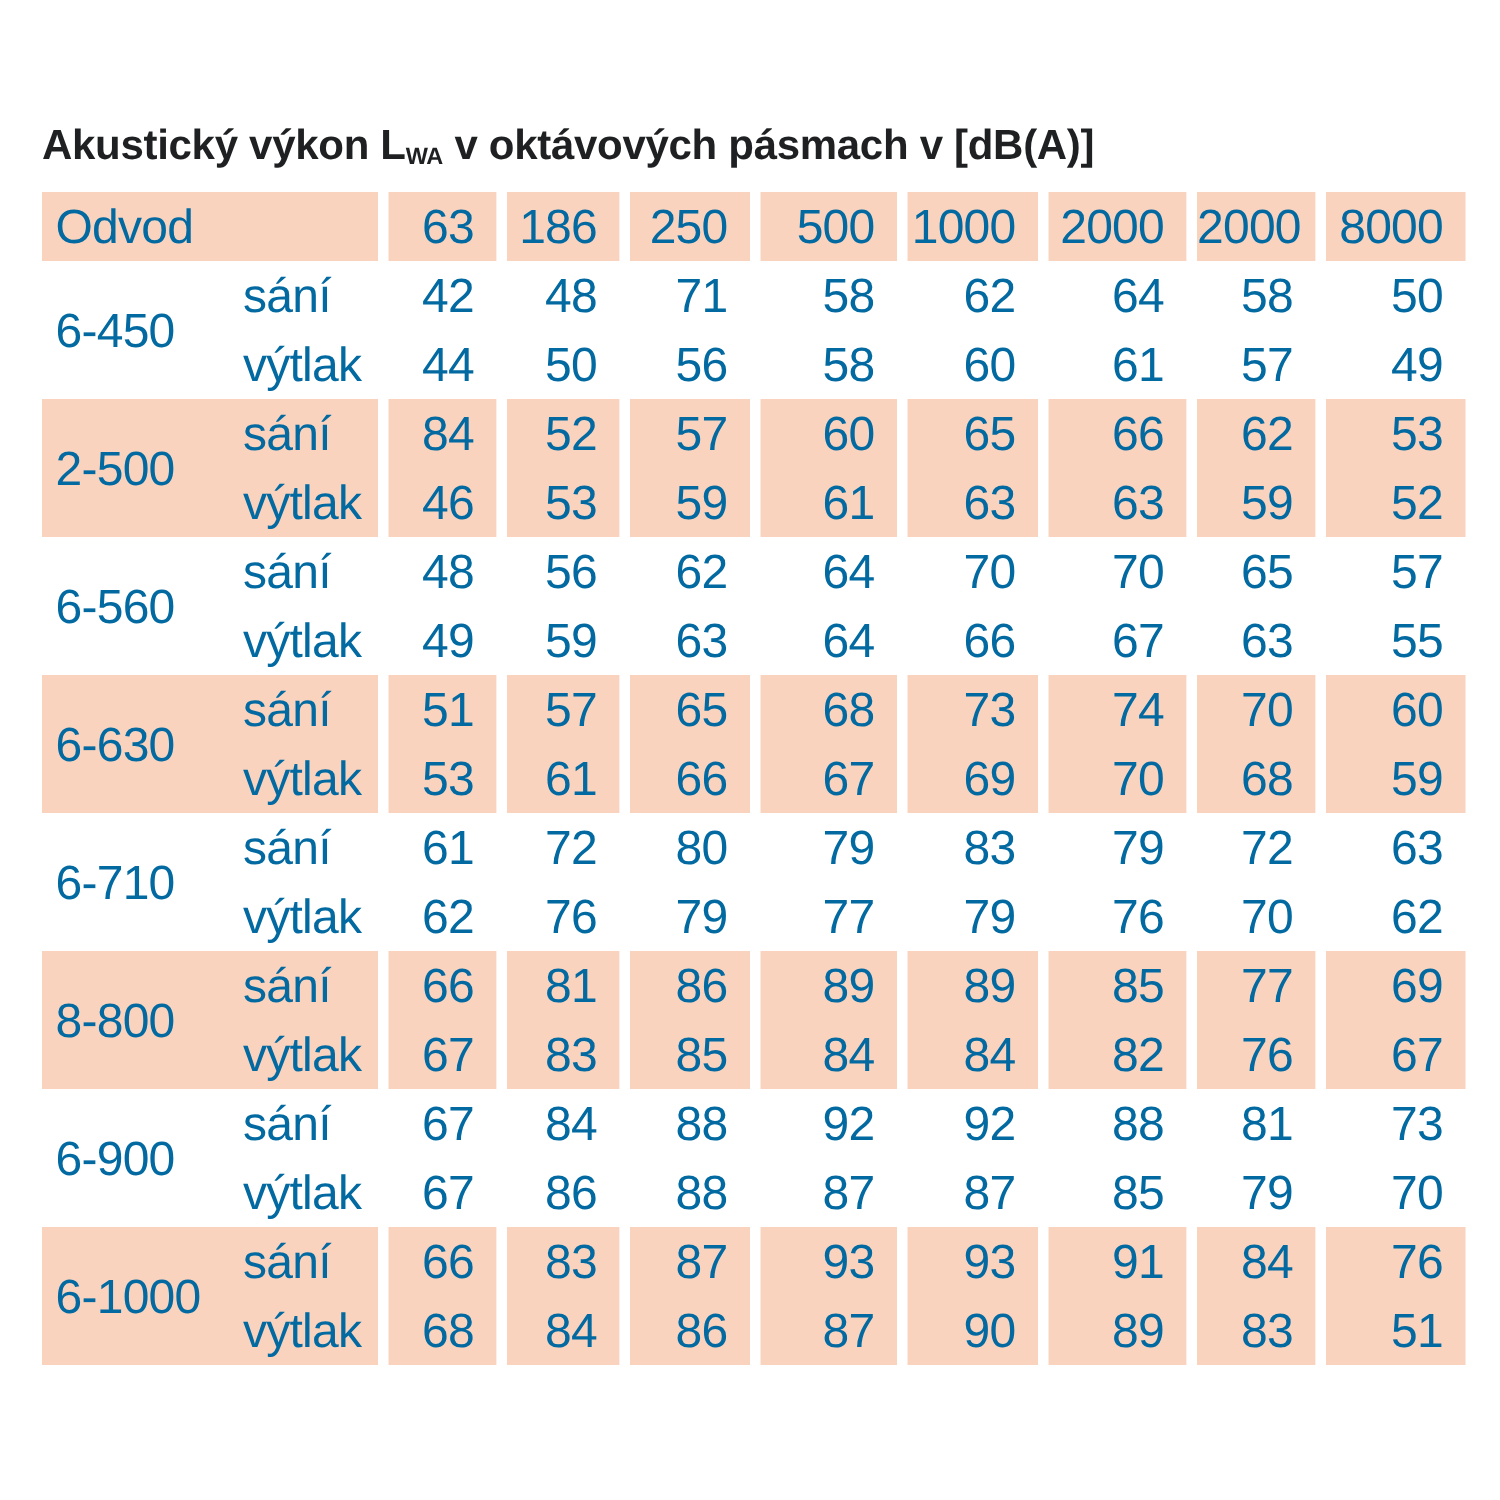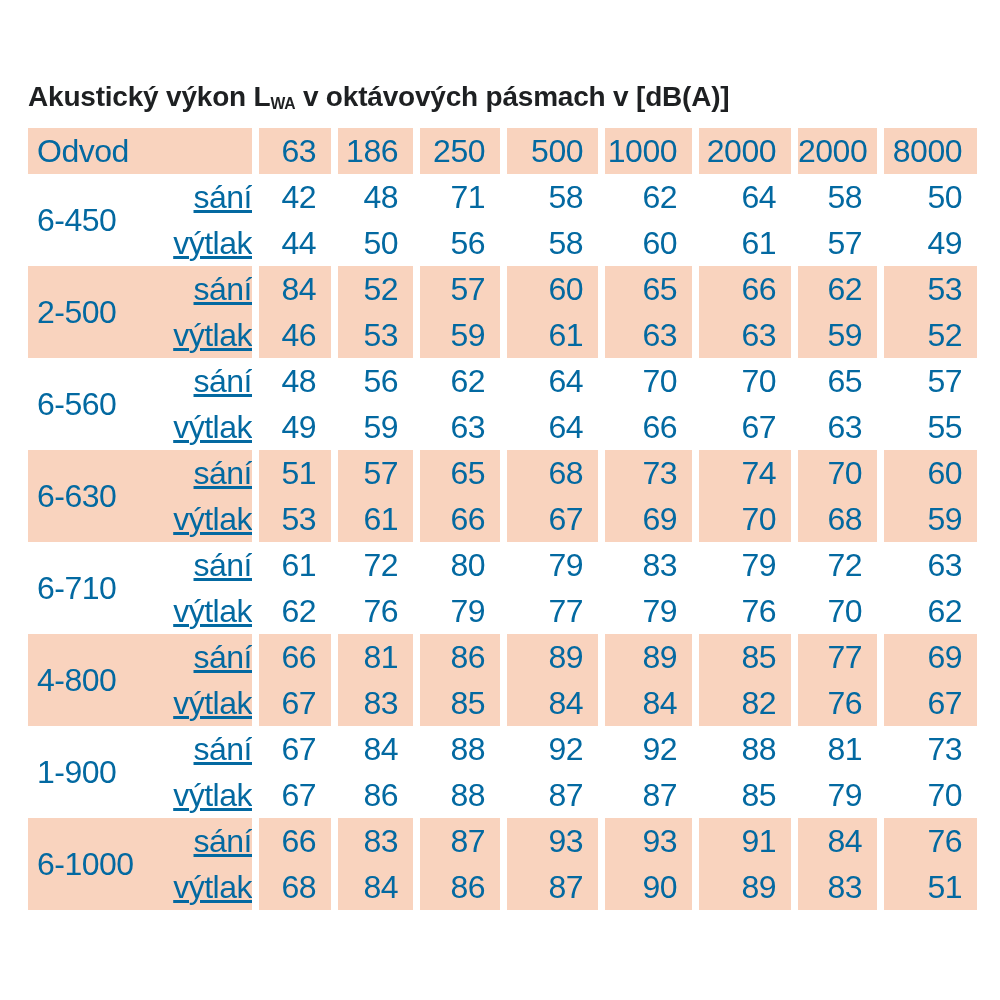--- a/index.html
+++ b/index.html
@@ -38,21 +38,21 @@
     overflow: hidden;
   }
   .acoustic thead th { background: #f9d3be; }
   .odvod-cell { text-align: left; padding-left: 9px; }
   .num {
     text-align: right;
     padding-right: 15px;
     border-left: 7px solid #ffffff;
   }
   .model-cell { text-align: left; padding-left: 9px; }
-  .type-cell { text-align: right; padding-left: 6px; text-decoration: underline; }
+  .type-cell { text-align: left; padding-left: 6px; }
   tr.shaded td { background: #f9d3be; }
 </style>
 </head>
 <body>
 
 <div class="page">
   <h1 class="title"><span>Akustický výkon L</span><sub>WA</sub><span> v oktávových pásmach v [dB(A)]</span></h1>
 
   <table class="acoustic">
     <colgroup>
@@ -190,21 +190,21 @@
           <td class="num">62</td>
           <td class="num">76</td>
           <td class="num">79</td>
           <td class="num">77</td>
           <td class="num">79</td>
           <td class="num">76</td>
           <td class="num">70</td>
           <td class="num">62</td>
         </tr>
         <tr class="shaded">
-          <td rowspan="2" class="model-cell">4-800</td>
+          <td rowspan="2" class="model-cell">8-800</td>
           <td class="type-cell">sání</td>
           <td class="num">66</td>
           <td class="num">81</td>
           <td class="num">86</td>
           <td class="num">89</td>
           <td class="num">89</td>
           <td class="num">85</td>
           <td class="num">77</td>
           <td class="num">69</td>
         </tr>
@@ -213,21 +213,21 @@
           <td class="num">67</td>
           <td class="num">83</td>
           <td class="num">85</td>
           <td class="num">84</td>
           <td class="num">84</td>
           <td class="num">82</td>
           <td class="num">76</td>
           <td class="num">67</td>
         </tr>
         <tr>
-          <td rowspan="2" class="model-cell">1-900</td>
+          <td rowspan="2" class="model-cell">6-900</td>
           <td class="type-cell">sání</td>
           <td class="num">67</td>
           <td class="num">84</td>
           <td class="num">88</td>
           <td class="num">92</td>
           <td class="num">92</td>
           <td class="num">88</td>
           <td class="num">81</td>
           <td class="num">73</td>
         </tr>

